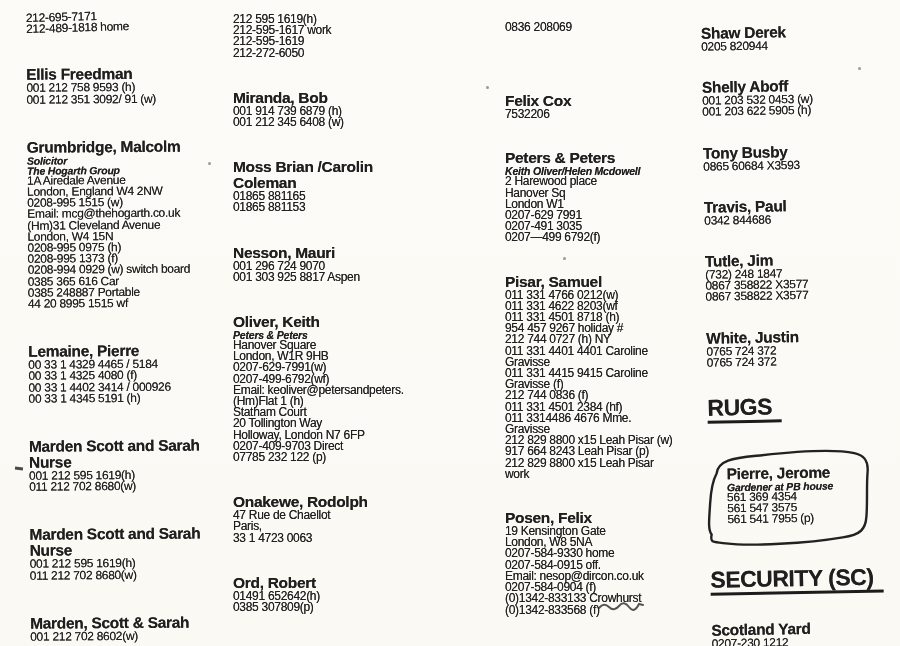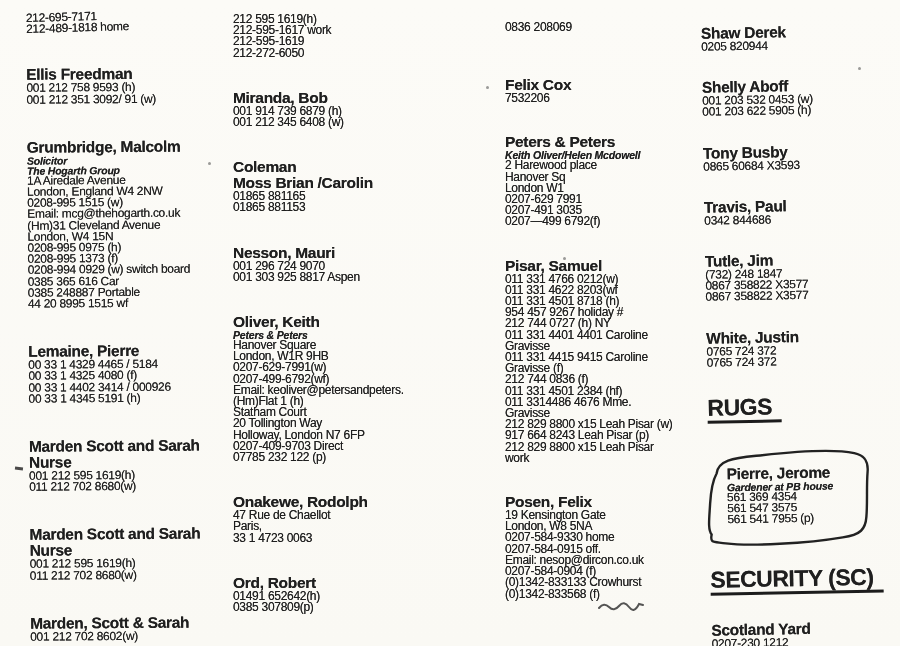--- a/index.html
+++ b/index.html
@@ -16,21 +16,21 @@
     background: linear-gradient(180deg, #fcfbf7 0%, #faf9f4 100%);
     color: #1f1f1f;
     overflow: hidden;
   }
   .col { position: absolute; top: 0; display: flex; flex-direction: column; }
   .col-1 { left: 28px;  width: 206px; padding-top: 10px; gap: 34px; transform: rotate(-0.4deg); }
   .col-2 { left: 233px; width: 226px; padding-top: 14px; gap: 31px; }
   .col-3 { left: 505px; width: 218px; padding-top: 22px; gap: 30px; }
   .col-4 { left: 706px; width: 192px; padding-top: 24px; gap: 27px; transform: rotate(-1deg); }
   .col-1 .entry:first-child { transform: rotate(-1.3deg); }
-  .col-3 .entry:first-child { margin-bottom: 14px; }
+  .col-3 .entry:first-child { margin-bottom: 30px; }
 
   .entry { position: relative; text-shadow: 0 0 0.6px rgba(15,15,15,0.75); }
   .cname {
     font-weight: bold; font-size: 15.5px; line-height: 15px;
     letter-spacing: -0.3px; margin-bottom: 1px;
   }
   .iline {
     font-weight: bold; font-style: italic;
     font-size: 10.5px; line-height: 10px; letter-spacing: -0.2px;
   }
@@ -132,22 +132,22 @@
         <div class="line">212-595-1617 work</div>
         <div class="line">212-595-1619</div>
         <div class="line">212-272-6050</div>
       </div>
       <div class="entry">
         <div class="cname">Miranda, Bob</div>
         <div class="line">001 914 739 6879 (h)</div>
         <div class="line">001 212 345 6408 (w)</div>
       </div>
       <div class="entry">
+        <div class="cname">Moss Brian  /Carolin</div>
         <div class="cname">Coleman</div>
-        <div class="cname">Moss Brian  /Carolin</div>
         <div class="line">01865 881165</div>
         <div class="line">01865 881153</div>
       </div>
       <div class="entry">
         <div class="cname">Nesson, Mauri</div>
         <div class="line">001 296 724 9070</div>
         <div class="line">001 303 925 8817 Aspen</div>
       </div>
       <div class="entry">
         <div class="cname">Oliver, Keith</div>

